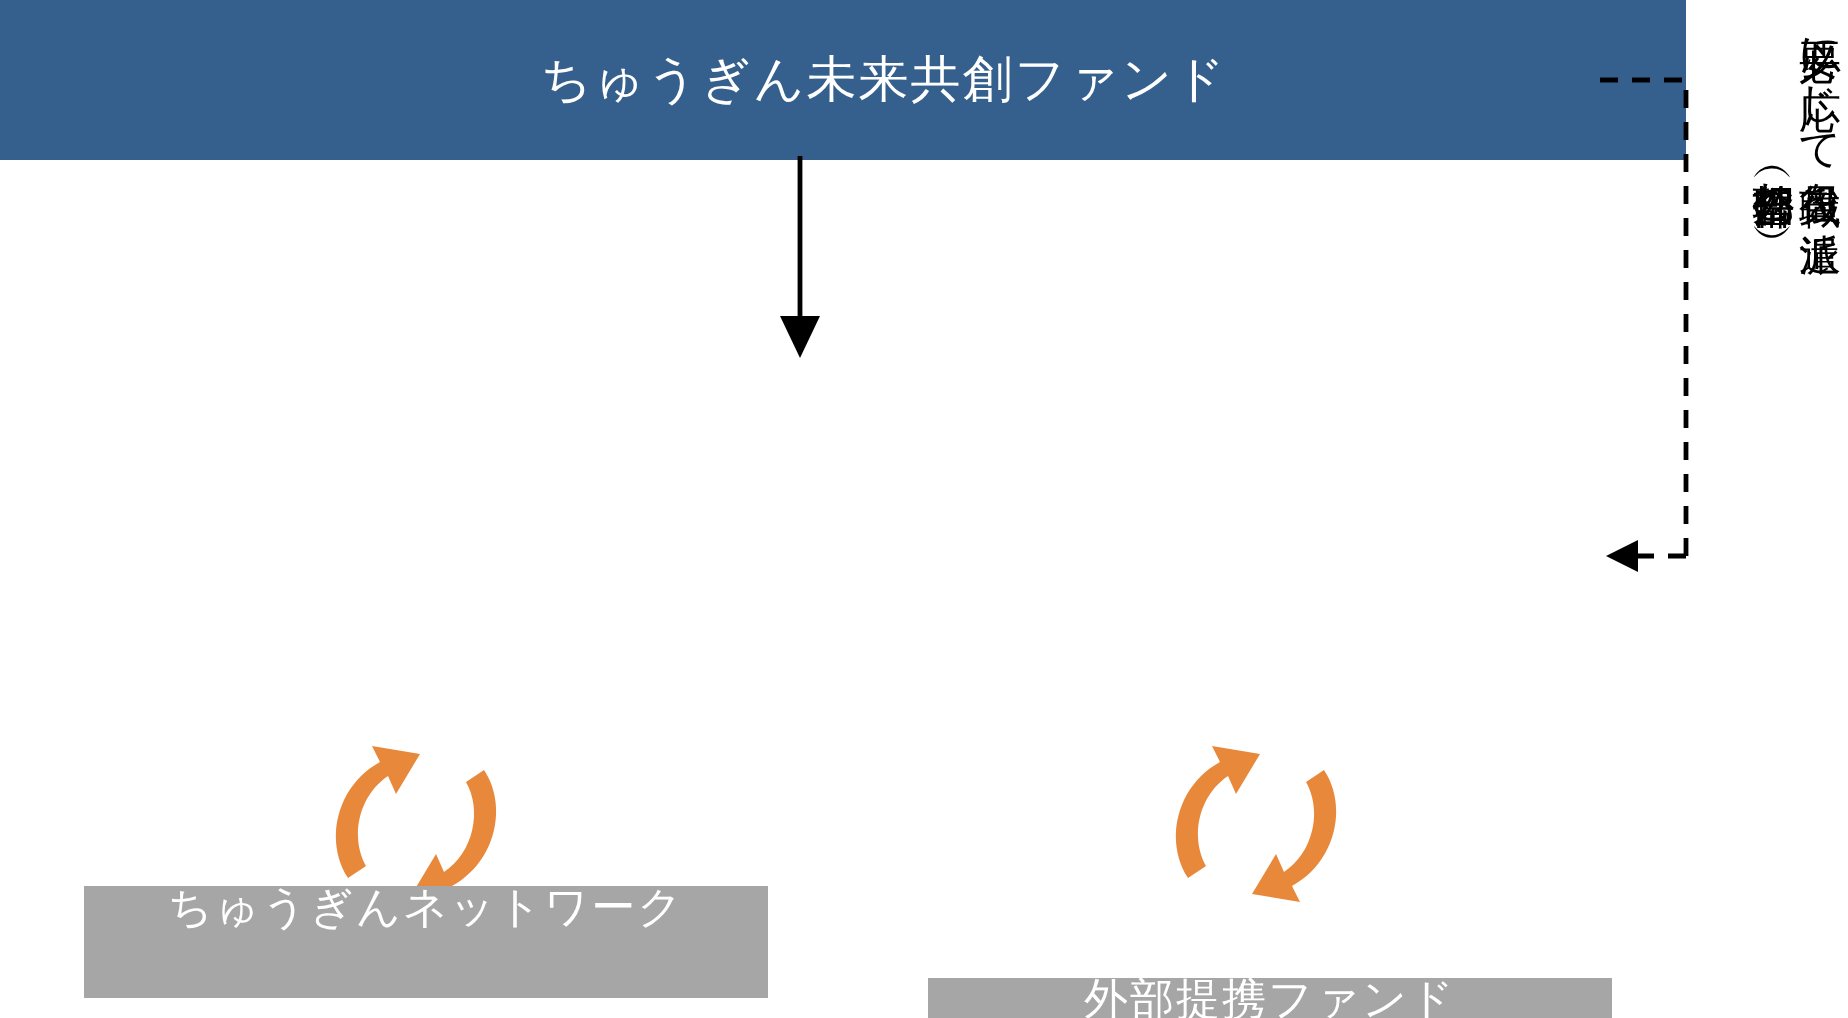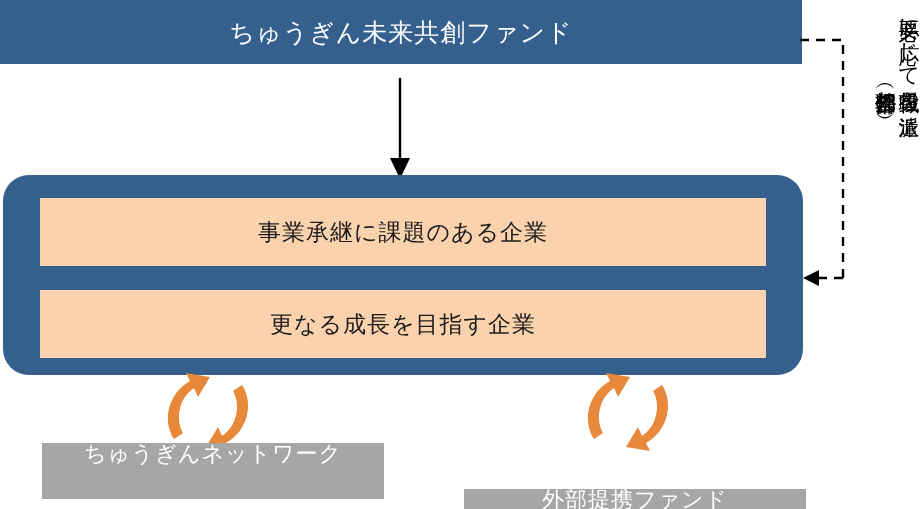--- a/index.html
+++ b/index.html
@@ -18,25 +18,26 @@
     background: #ffffff;
     overflow: hidden;
   }
 
   
   .top-banner {
     position: absolute;
     left: 0px;
     top: 0px;
     width: 802px;
-    height: 64px;
+    height: 80px;
     background: #35608E;
     display: flex;
     align-items: center;
     justify-content: center;
+    padding-left: 41px;
   }
   .top-banner-label {
     color: #FFFFFF;
     font-size: 25px;
     letter-spacing: 1px;
     line-height: 1;
     white-space: nowrap;
   }
 
   
@@ -161,28 +162,20 @@
     <polyline points="5,12 48,12 48,250" fill="none" stroke="#000000" stroke-width="2.4" stroke-dasharray="9,7"></polyline>
     <polyline points="48,250 20,250" fill="none" stroke="#000000" stroke-width="2.4" stroke-dasharray="9,7"></polyline>
     <polygon points="8,250 24,242 24,258" fill="#000000"></polygon>
   </svg>
 
   <div class="vertical-note">
     <span class="vnote-col main">必要に応じて役職員を派遣</span>
     <span class="vnote-col sub">（外部招聘含む）</span>
   </div>
 
-  <div class="pool">
-    <div class="pool-row first">
-      <span class="pool-row-label">事業承継に課題のある企業</span>
-    </div>
-    <div class="pool-row second">
-      <span class="pool-row-label">更なる成長を目指す企業</span>
-    </div>
-  </div>
 
   <svg class="cycle-icon left" viewBox="0 0 112 86">
     <g fill="#E8883A">
       <path d="M22,70 C10,52 16,24 38,12 L34,4 L58,8 L46,28 L42,19 C27,29 23,50 31,64 Z"></path>
       <path d="M90,16 C102,34 96,62 74,74 L78,82 L54,78 L66,58 L70,67 C85,57 89,36 81,22 Z"></path>
     </g>
   </svg>
 
   <svg class="cycle-icon right" viewBox="0 0 112 86">
     <g fill="#E8883A">

